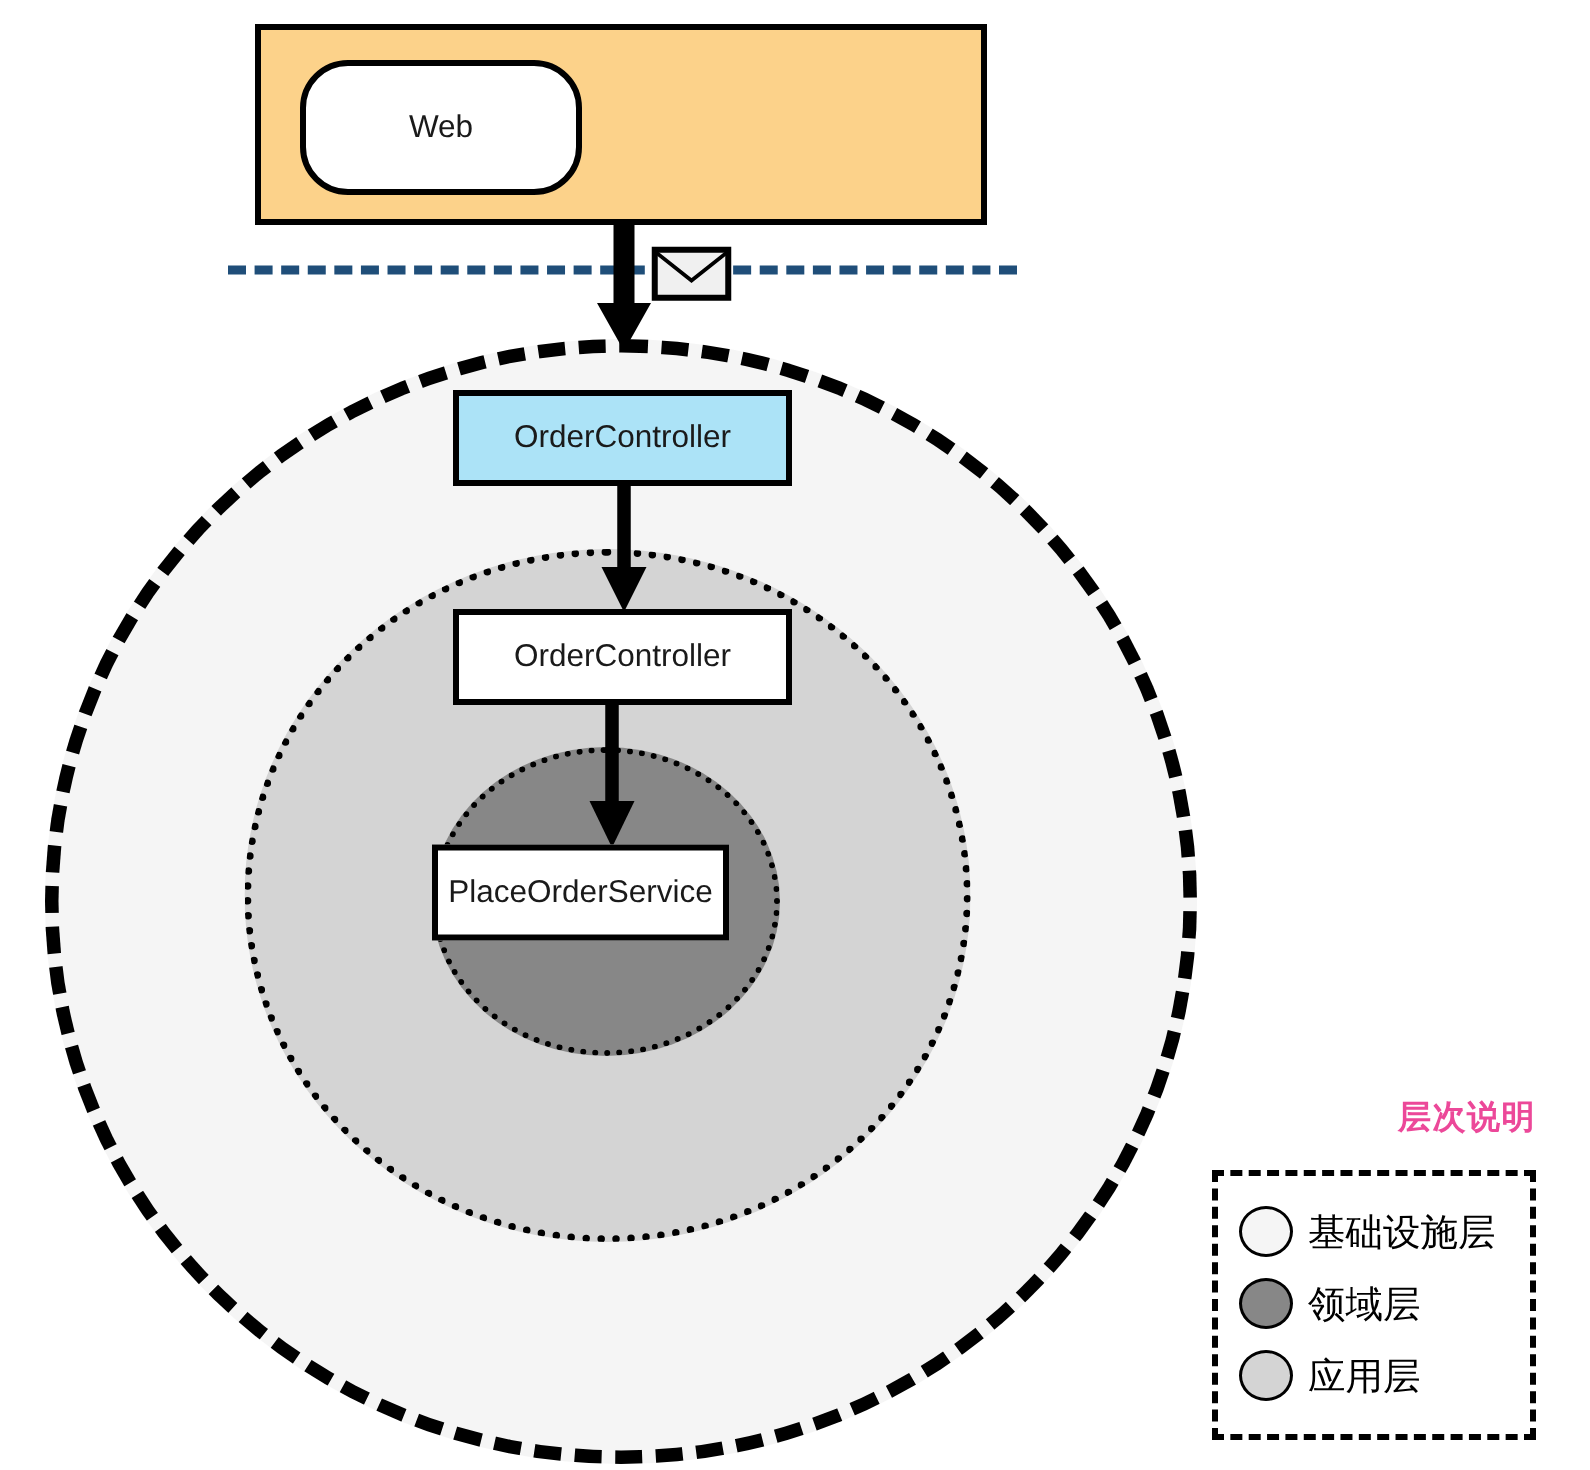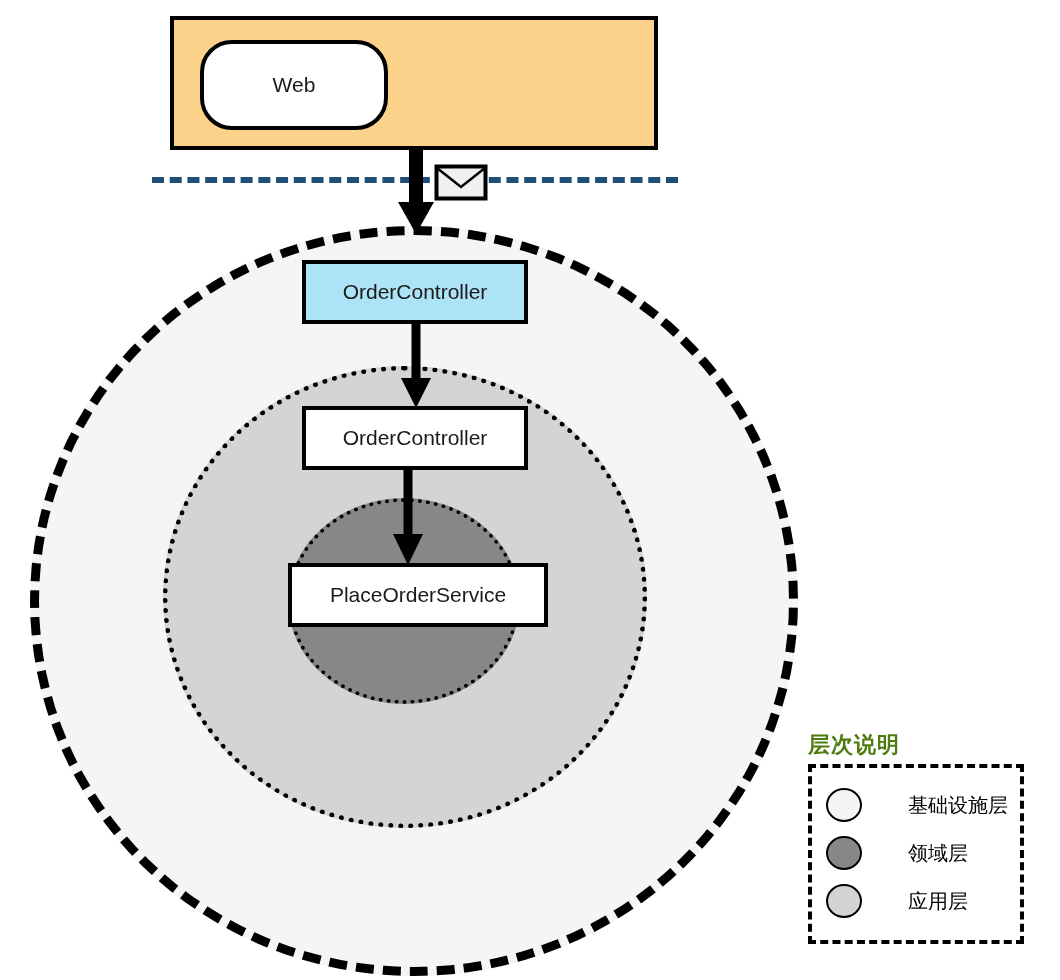--- a/index.html
+++ b/index.html
@@ -128,37 +128,37 @@
   }
   .box-appservice {
     left: 302px;
     top: 406px;
     width: 226px;
     height: 64px;
   }
   .box-domainservice {
     left: 288px;
     top: 563px;
-    width: 260px;
+    width: 198px;
     height: 64px;
   }
 
   
   .legend {
     position: absolute;
     left: 808px;
     top: 730px;
     width: 216px;
   }
   .legend-title {
     font-size: 22px;
     font-weight: bold;
-    color: #4d7c0f;
-    text-align: left;
-    margin-bottom: 4px;
+    color: #ec4899;
+    text-align: right;
+    margin-bottom: 20px;
     letter-spacing: 1px;
   }
   .legend-box {
     border: 4px dashed #000000;
     box-sizing: border-box;
     padding: 13px 14px;
     width: 216px;
     height: 180px;
     background: #ffffff;
   }
@@ -170,24 +170,23 @@
   .legend-swatch {
     width: 36px;
     height: 34px;
     border-radius: 50%;
     border: 2.5px solid #000000;
     box-sizing: border-box;
     flex: none;
     margin-right: 10px;
   }
   .legend-label {
-    font-size: 20px;
+    font-size: 25px;
     color: #000000;
     white-space: nowrap;
-    margin-left: 36px;
   }
 </style>
 </head>
 <body>
 
 <div id="canvas">
 
   <div class="layer-circle layer-infra"></div>
 
   <div class="layer-circle layer-app"></div>

